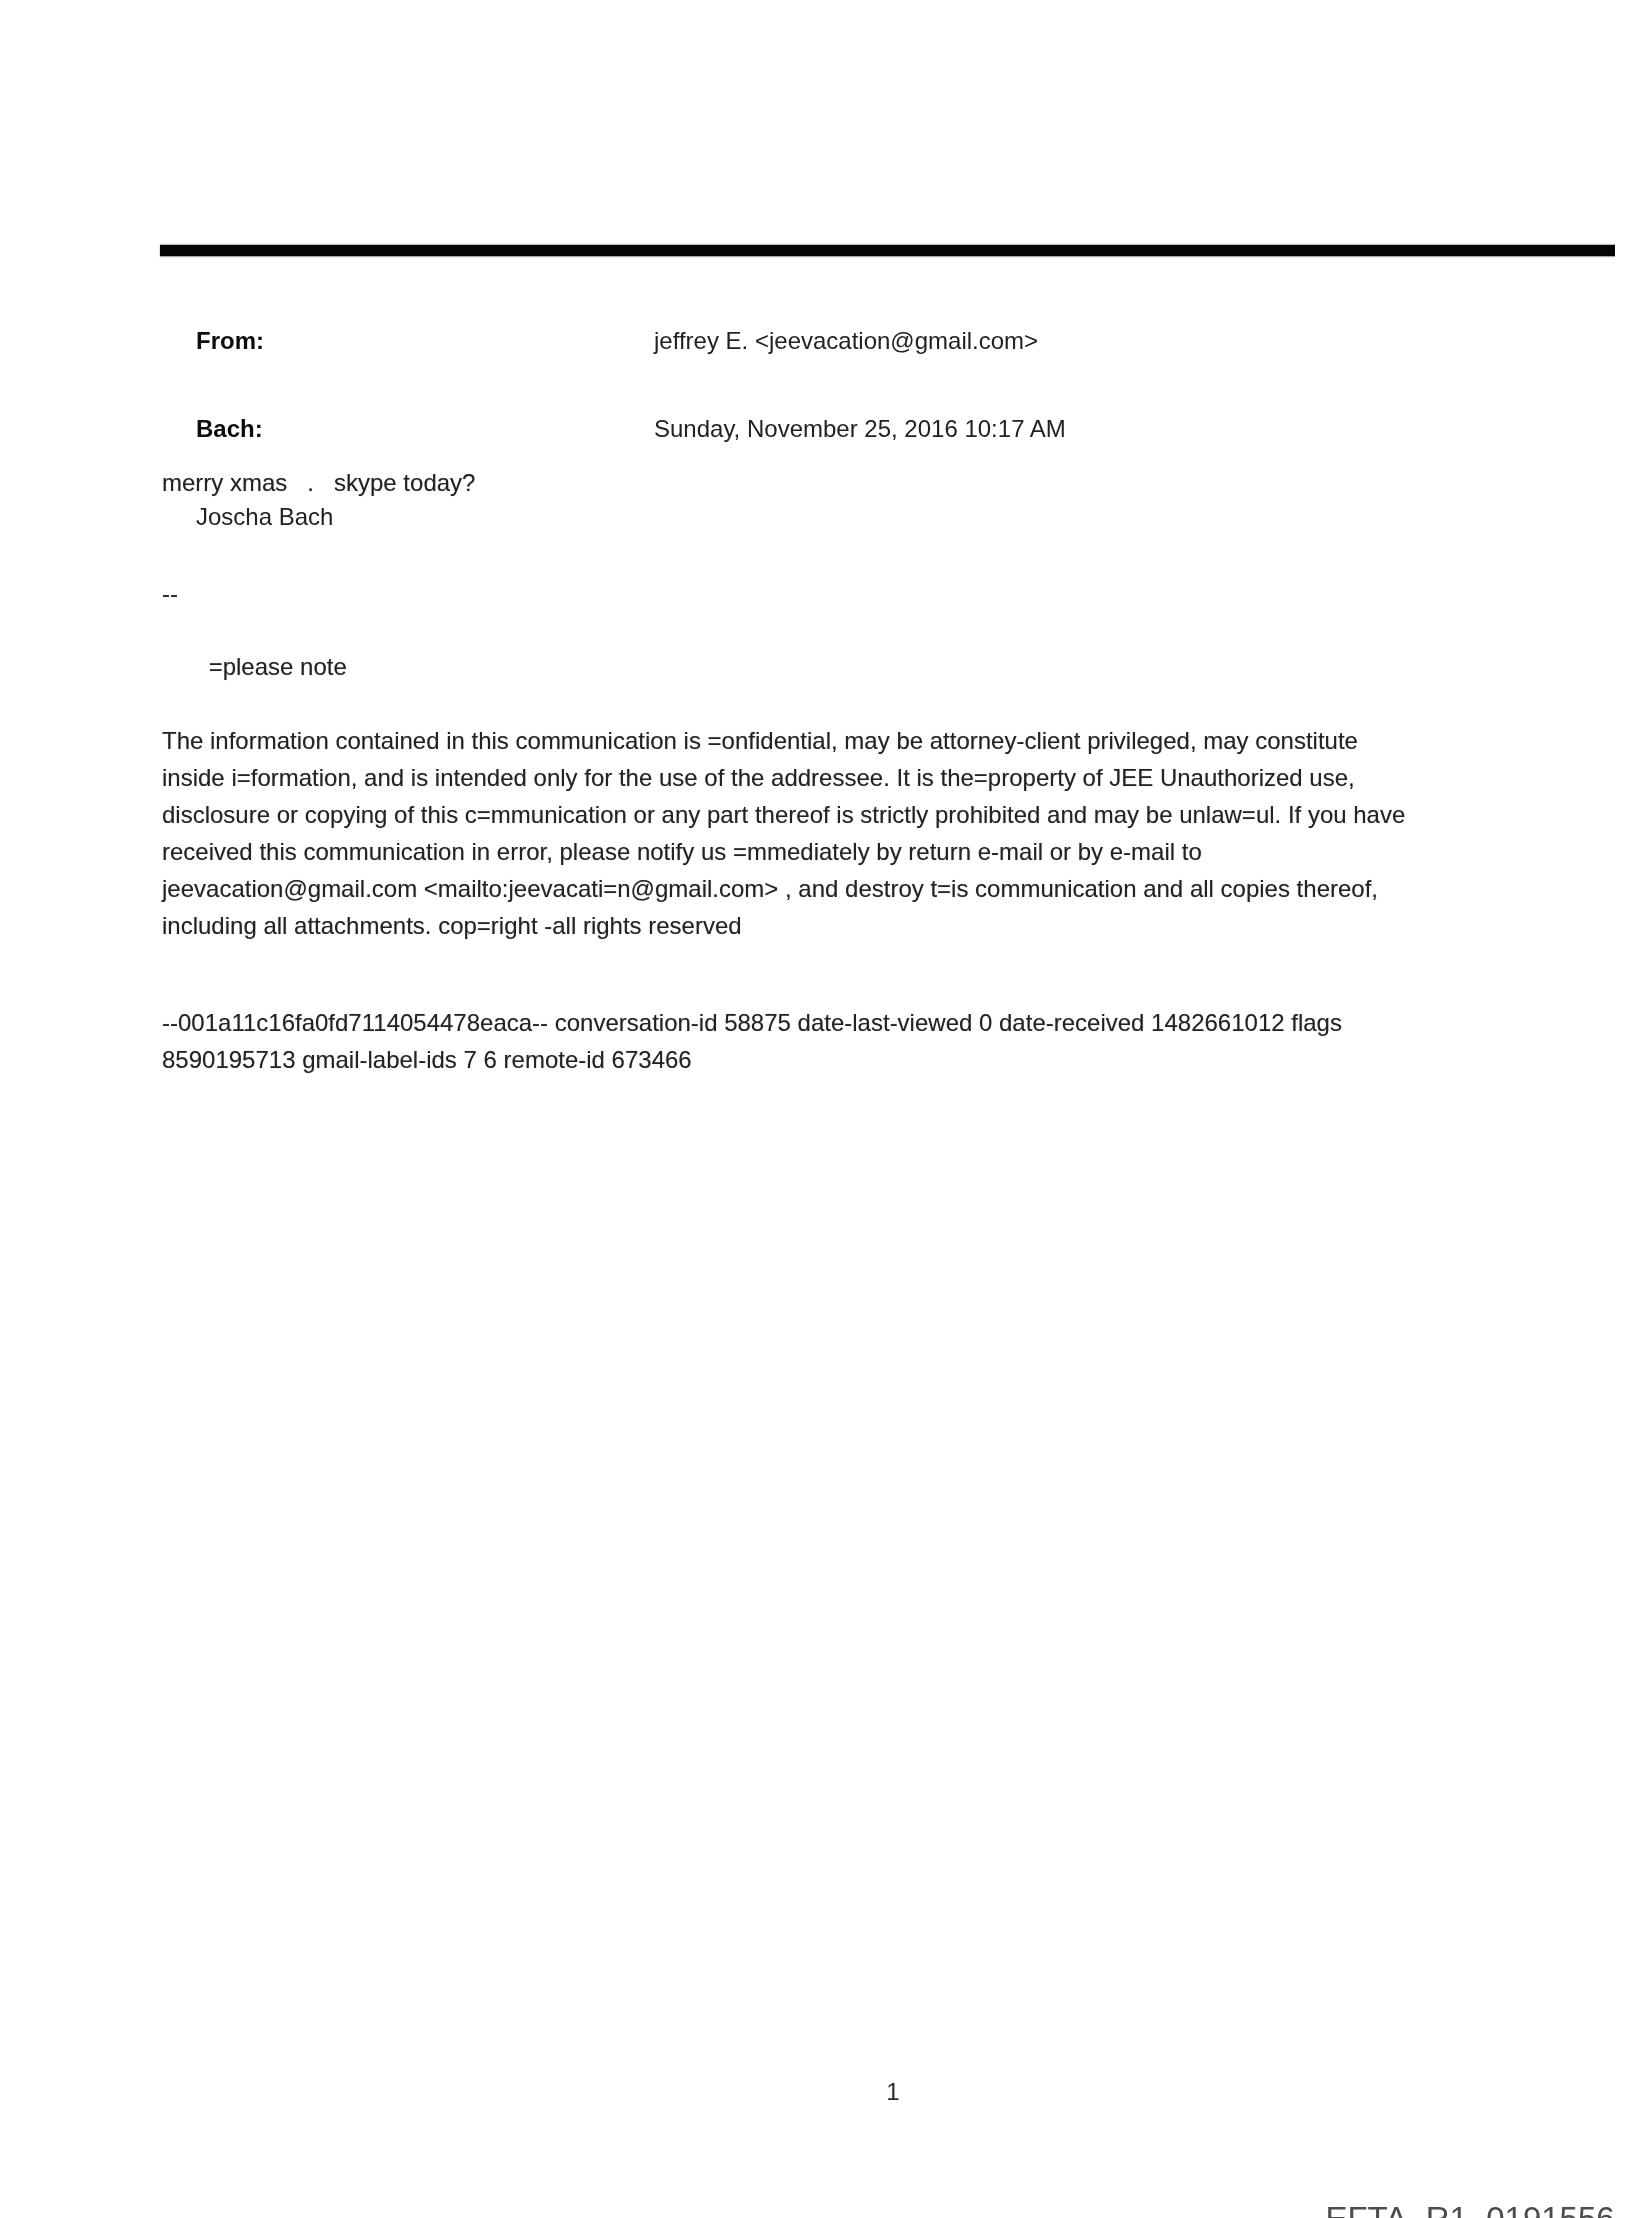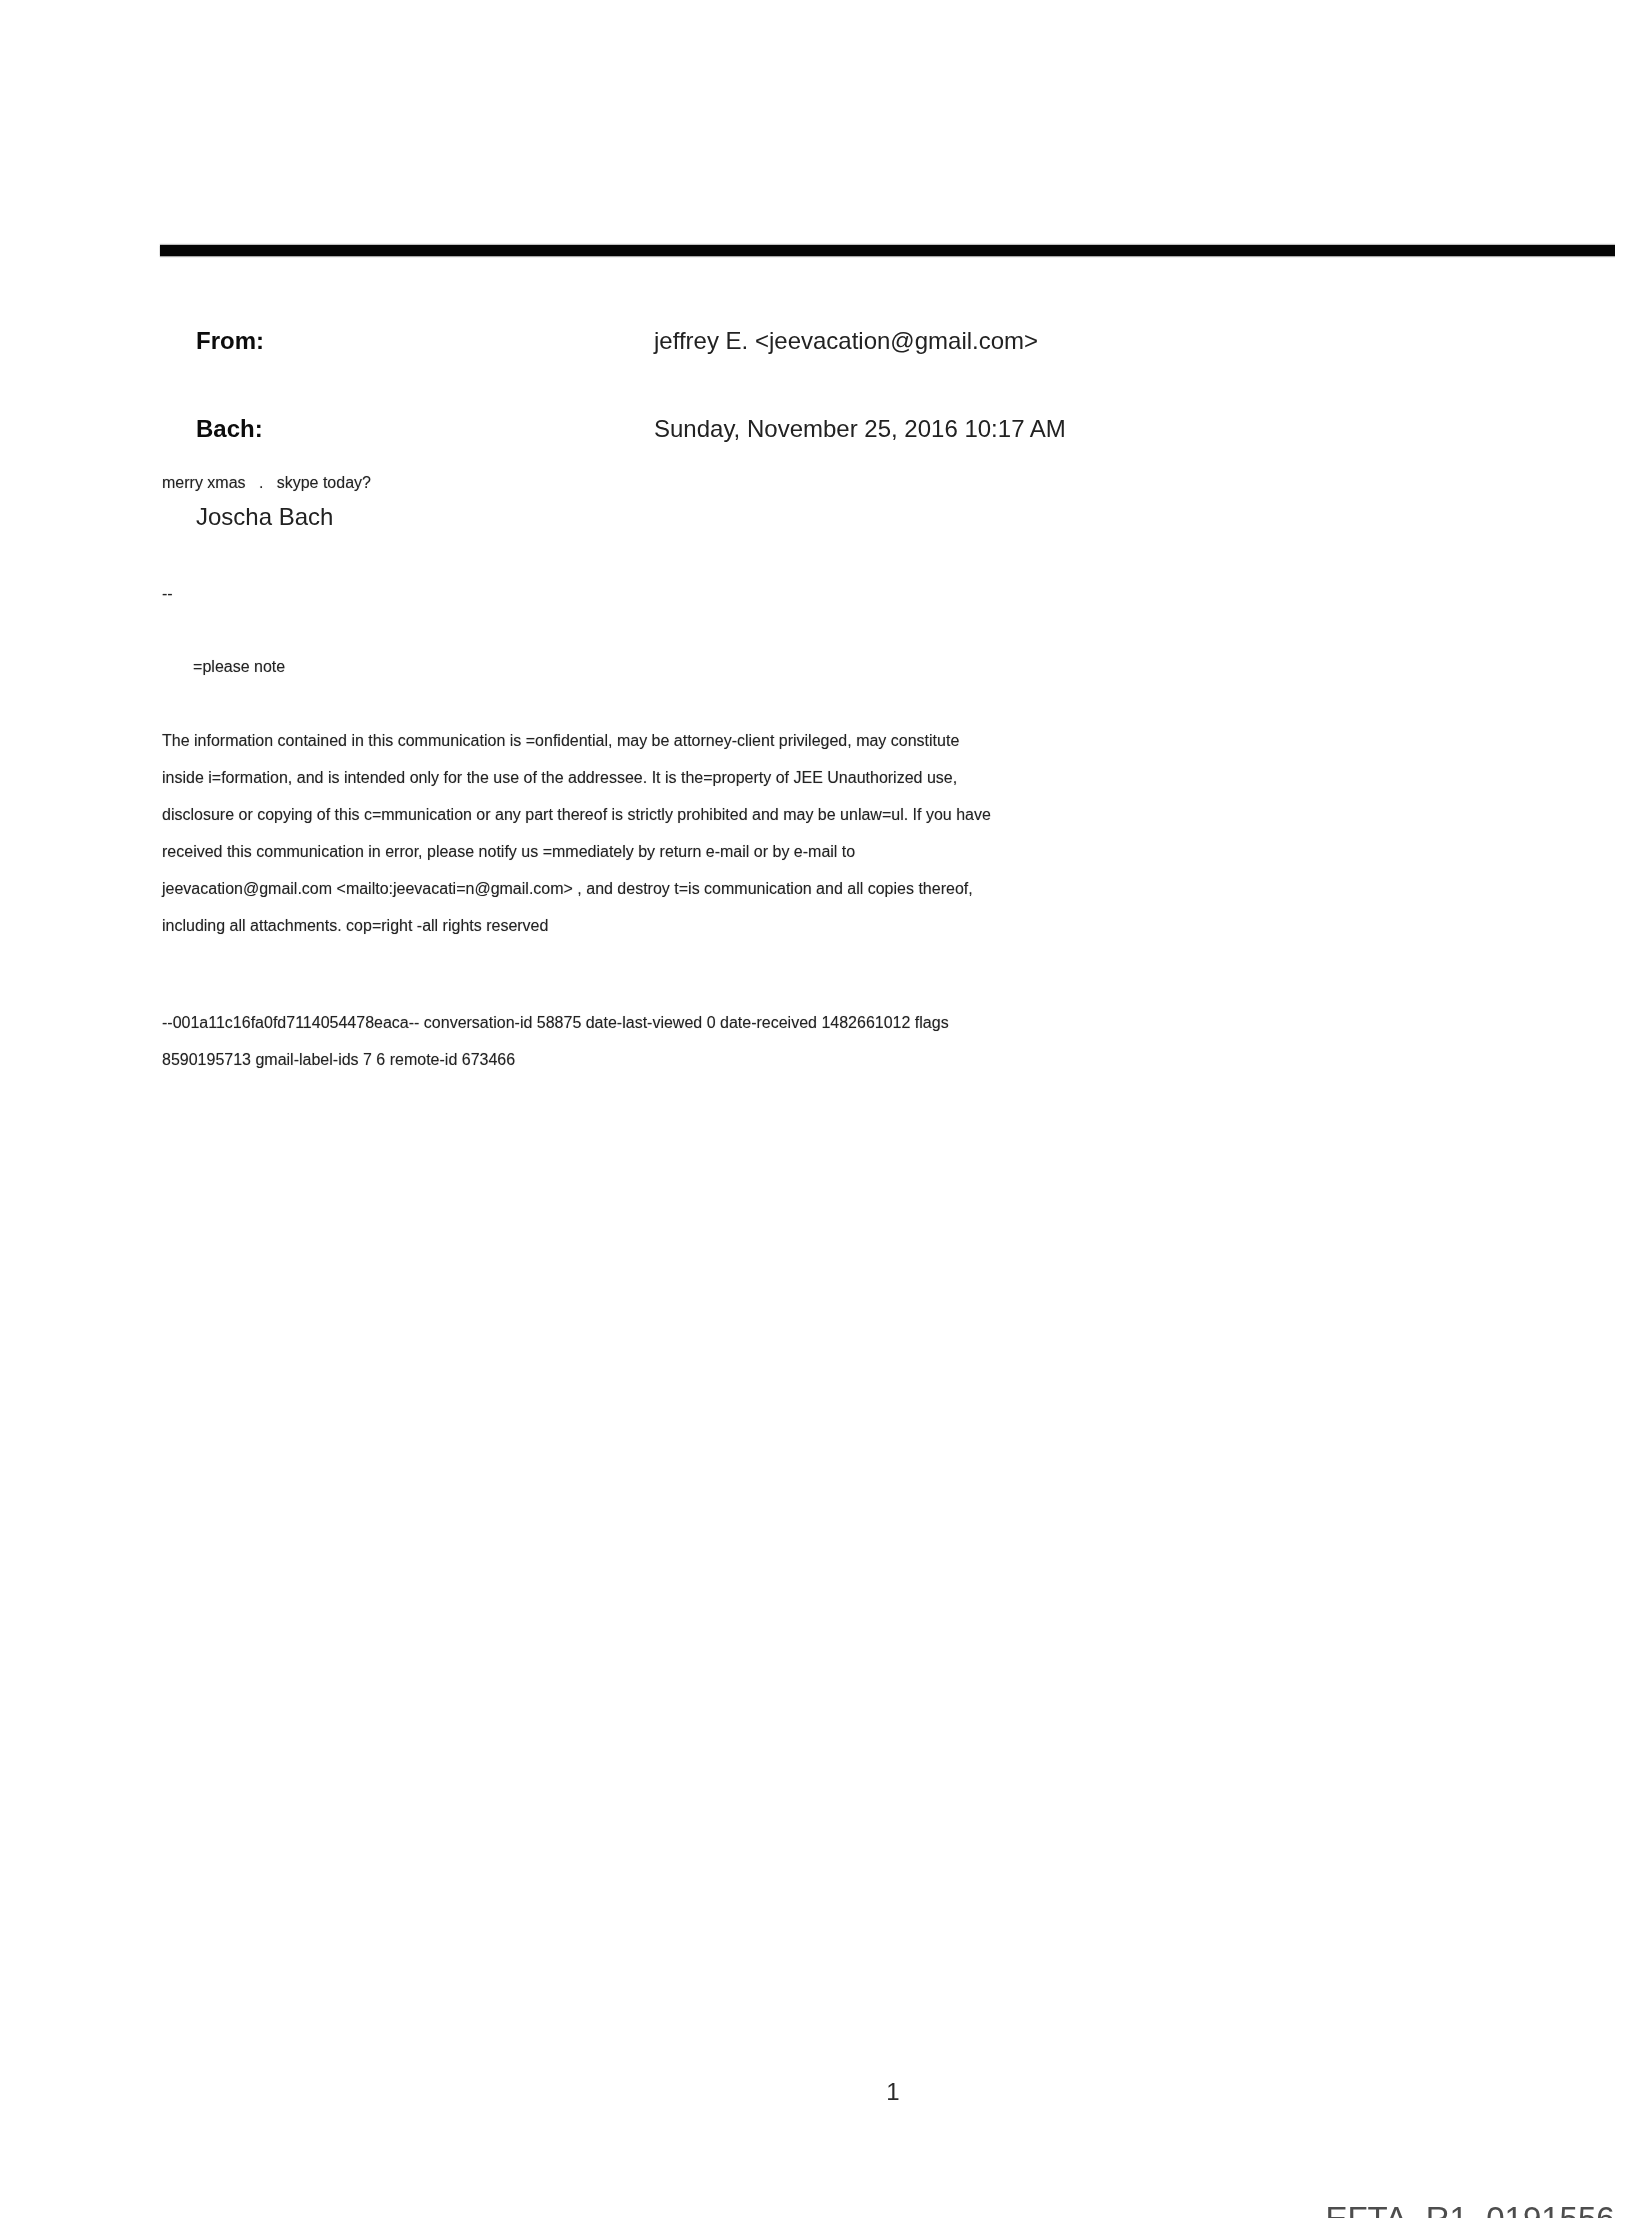--- a/index.html
+++ b/index.html
@@ -37,21 +37,21 @@
     color: #0c0c0c;
     white-space: pre;
   }
   .hvalue {
     color: #222222;
     white-space: pre;
   }
   .scan {
     position: absolute;
     left: 94px;
-    font-size: 16px;
+    font-size: 24px;
     line-height: 37px;
     color: #232323;
     white-space: pre;
     text-shadow: 0 0 1px rgba(40,40,40,0.35);
   }
   .greeting  { top: 396px; }
   .sep       { top: 507px; }
   .note      { top: 580px; }
   .disclaimer{ top: 654px; }
   .metadata  { top: 936px; }

